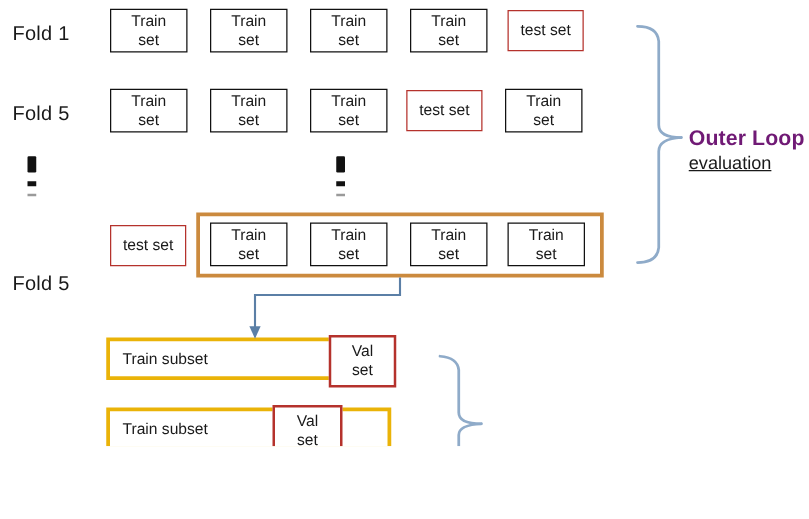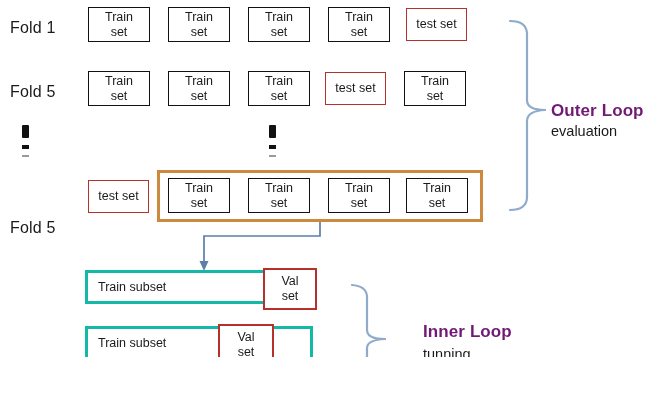--- a/index.html
+++ b/index.html
@@ -47,21 +47,21 @@
   .box-text { display: block; }
 
   
   .orange-group {
     border: 3px solid #cb8a3e;
     background: #ffffff;
   }
 
   
   .subset-bar {
-    border: 3px solid #14b8a6;
+    border: 3px solid #eab308;
     background: #ffffff;
   }
   .subset-label {
     position: absolute;
     left: 10px;
     top: 50%;
     transform: translateY(-50%);
     font-size: 12.5px;
     color: #1a1a1a;
     white-space: nowrap;
@@ -275,23 +275,17 @@
     </g>
 
     <g fill="none" stroke="#5b7fa6" stroke-width="1.7">
       <path d="M320,222 L320,236 L204,236 L204,264"></path>
       <polygon points="204,271 199.5,261 208.5,261" fill="#5b7fa6" stroke="none"></polygon>
     </g>
   </svg>
 
   <div class="abs" style="left:551px; top:101px;">
     <div class="loop-title">Outer Loop</div>
-    <div class="loop-sub" style="margin-top:2px;">evaluation</div>
-  </div>
-
-  <div class="abs" style="left:423px; top:322px;">
-    <div class="loop-title">Inner Loop</div>
-    <div style="margin-top:3px;">
-      <span class="loop-sub misspelled">tunning</span>
-    </div>
-  </div>
+    <div class="loop-sub" style="margin-top:2px;text-decoration:underline;">evaluation</div>
+  </div>
+
 
 </div>
 
 </body></html>

